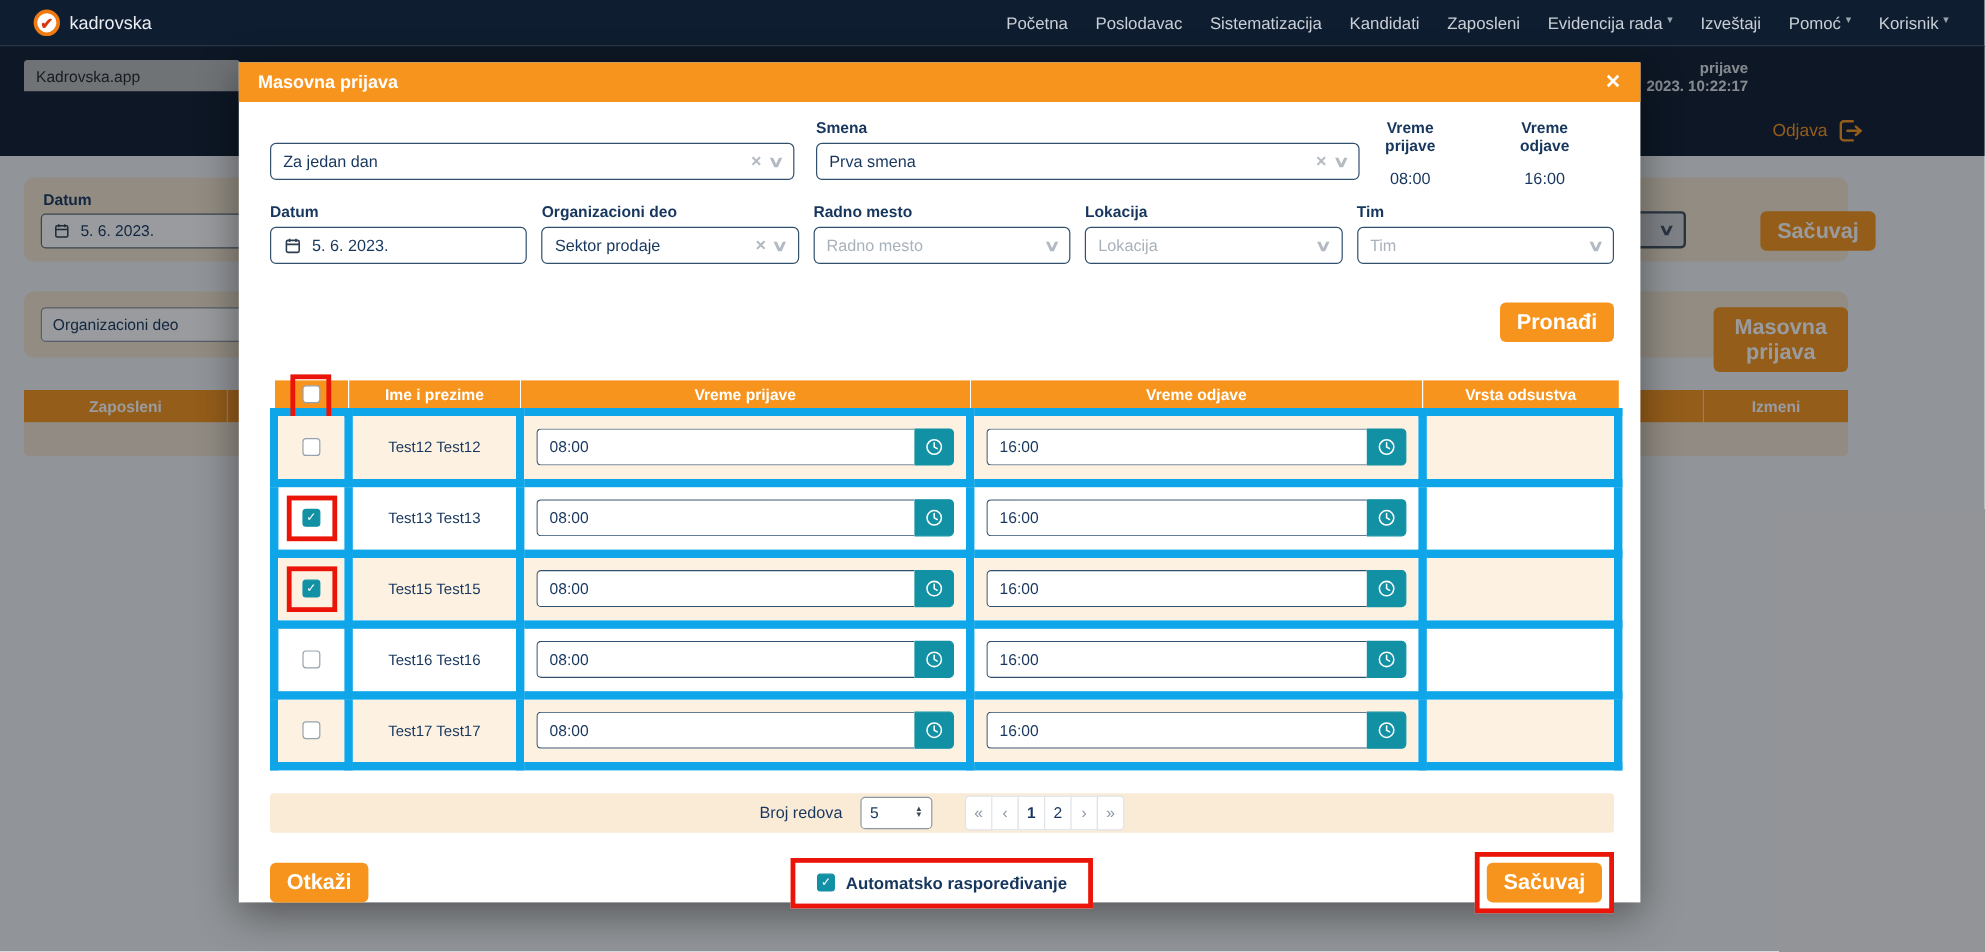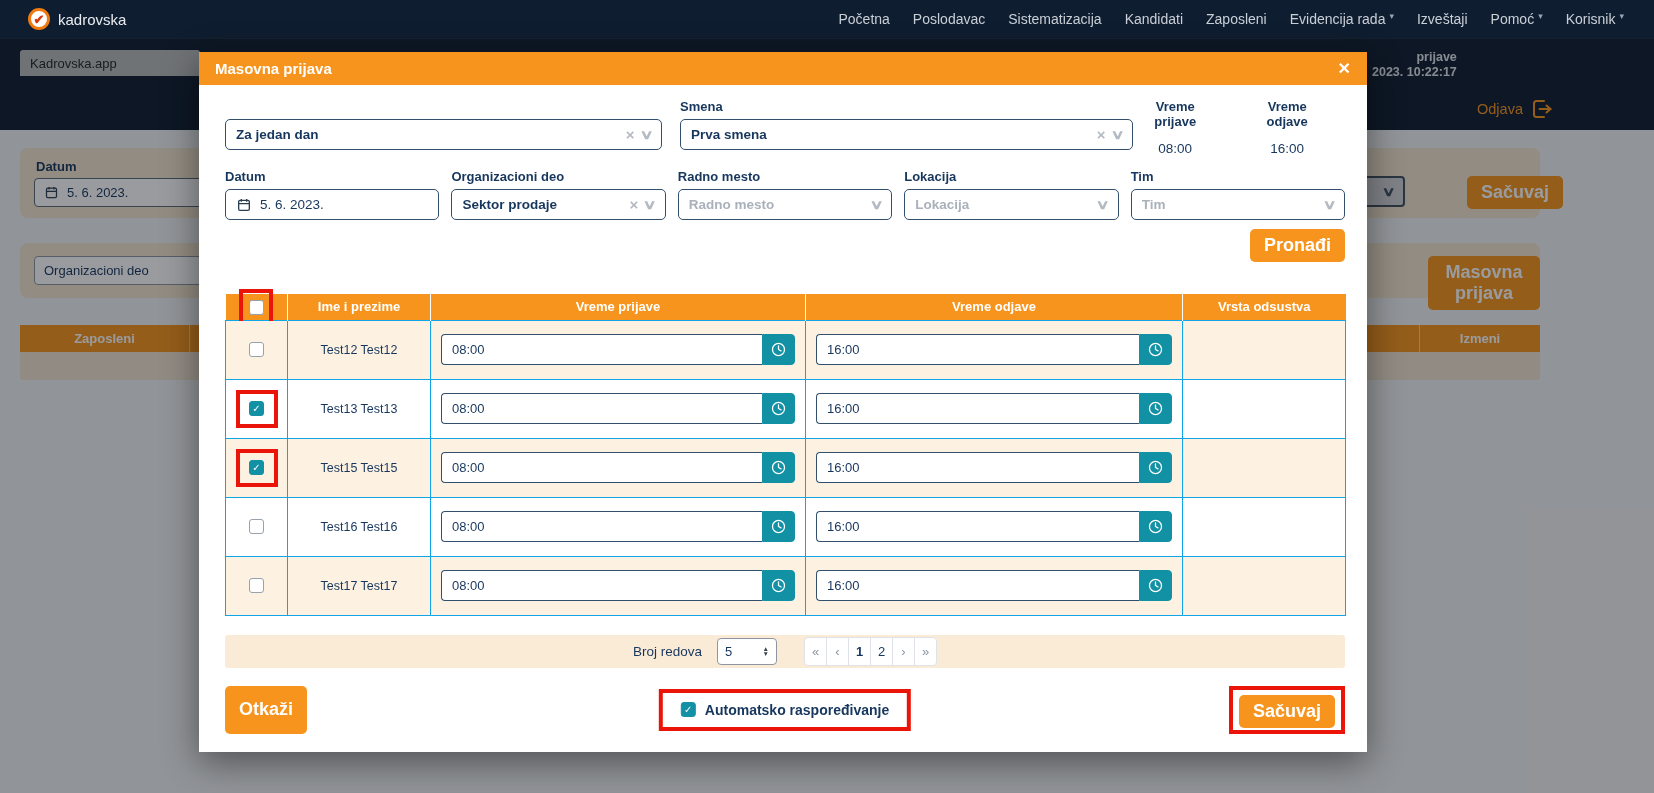--- a/index.html
+++ b/index.html
@@ -44,43 +44,43 @@
 
   
   .modal{position:absolute;left:199px;top:52px;width:1168px;height:700px;background:#fff;z-index:10;box-shadow:0 10px 34px rgba(0,0,0,.45);}
   .modal-header{height:33px;background:var(--orange);display:flex;align-items:center;padding:0 16px;}
   .modal-title{color:#fff;font-size:15px;font-weight:bold;}
   .modal-close{margin-left:auto;color:#fff;font-size:16px;font-weight:bold;cursor:pointer;line-height:1;}
   .modal-body{padding:12px 22px 0 26px;}
 
   .field-label{display:block;font-size:13px;font-weight:bold;color:var(--navy);margin-bottom:5px;min-height:15px;}
   .select{display:flex;align-items:center;height:31px;border:1px solid var(--inborder);border-radius:5px;background:#fff;padding:0 10px;font-size:13.5px;color:var(--navy);cursor:pointer;}
-  .select .val{flex:1;white-space:nowrap;overflow:hidden;font-weight:bold;}
+  .select .val{flex:1;white-space:nowrap;overflow:hidden;}
   .select .val.ph{color:var(--phold);}
   .icon-clear{color:#b4bac1;font-weight:bold;font-size:15px;margin-right:7px;cursor:pointer;line-height:1;}
   .icon-chev{color:#b4bac1;font-weight:bold;font-size:13px;transform:scaleX(1.5);line-height:1;}
   .date-box{display:flex;align-items:center;gap:8px;height:31px;border:1px solid var(--inborder);border-radius:5px;background:#fff;padding:0 10px;font-size:13.5px;color:var(--navy);}
 
   .frow1{display:flex;align-items:flex-start;margin-top:2px;}
   .frow1 .f1{width:438px;margin-top:20px;}
   .frow1 .f2{width:454px;margin-left:18px;}
   .times{margin-left:auto;display:flex;gap:28px;margin-right:16px;text-align:center;}
   .times .t-label{font-size:13px;font-weight:bold;color:var(--navy);}
   .times .t-val{font-size:13.5px;color:var(--navy);margin-top:12px;}
 
   .frow2{display:flex;gap:12px;margin-top:13px;}
   .frow2 .field{flex:1;min-width:0;}
 
-  .find-row{display:flex;justify-content:flex-end;margin-top:9px;}
+  .find-row{display:flex;justify-content:flex-end;margin-top:32px;}
 
   
   .emp-table{border-collapse:collapse;table-layout:fixed;width:1120px;margin-top:32px;}
   .emp-table th{background:var(--orange);color:#fff;font-size:13px;font-weight:bold;height:26px;border-left:1px solid rgba(255,255,255,.55);position:relative;}
   .emp-table th:first-child{border-left:none;}
-  .emp-table td{border:1px solid #0ea5e9;height:59px;text-align:center;vertical-align:middle;position:relative;font-size:12.5px;color:var(--navy);}
+  .emp-table td{border:7px solid #0ea5e9;height:59px;text-align:center;vertical-align:middle;position:relative;font-size:12.5px;color:var(--navy);}
   tr.alt td{background:#fdf2e1;}
   .cb{width:15px;height:15px;border-radius:3px;display:inline-flex;align-items:center;justify-content:center;font-size:10px;line-height:1;vertical-align:middle;}
   .cb.unchecked{background:#fff;border:1px solid #98a2ac;}
   .cb.checked{background:var(--teal);border:1px solid var(--teal);color:#fff;}
   .ring{position:absolute;left:50%;top:50%;transform:translate(-50%,-50%);border:4px solid var(--red);pointer-events:none;}
   .ring.hdr{width:34px;height:46px;top:18px;}
   .ring.row{width:42px;height:38px;}
   .time-group{display:flex;height:31px;margin:0 10px;}
   .time-group input{flex:1;min-width:0;border:1px solid var(--inborder);border-right:none;border-radius:4px 0 0 4px;padding:0 10px;font-size:13px;color:var(--navy);font-family:"Liberation Sans",sans-serif;outline:none;background:#fff;}
   .clock-btn{width:33px;background:var(--teal);border:1px solid var(--teal);border-radius:0 4px 4px 0;display:flex;align-items:center;justify-content:center;cursor:pointer;padding:0;}
@@ -91,21 +91,21 @@
   .rows-select{display:flex;align-items:center;width:60px;height:27px;background:#fff;border:1px solid #8d97a1;border-radius:4px;padding:0 7px;font-size:13px;color:var(--navy);cursor:pointer;}
   .spin{margin-left:auto;display:flex;flex-direction:column;font-size:6.5px;color:#3c4650;line-height:5px;}
   .page-btns{display:flex;margin-left:12px;}
   .pbtn{min-width:23px;height:29px;padding:0 6px;border:1px solid #dfe3e7;background:#fff;display:flex;align-items:center;justify-content:center;font-size:13px;color:#8b96a3;margin-left:-1px;cursor:pointer;}
   .pbtn:first-child{border-radius:4px 0 0 4px;margin-left:0;}
   .pbtn:last-child{border-radius:0 4px 4px 0;}
   .pbtn.num{color:var(--navy);}
   .pbtn.active{font-weight:bold;color:var(--navy);}
 
   
-  .modal-footer{position:relative;display:flex;margin-top:18px;height:48px;}
+  .modal-footer{position:relative;display:flex;align-items:center;margin-top:18px;height:48px;}
   .auto-wrap{position:absolute;left:50%;top:50%;transform:translate(-50%,-50%);border:4px solid var(--red);display:flex;align-items:center;gap:9px;padding:9px 18px;background:#fff;}
   .auto-label{font-size:14px;font-weight:bold;color:var(--navy);}
   .save-wrap{margin-left:auto;border:4px solid var(--red);padding:5px 6px;background:#fff;}
 </style>
 </head>
 <body>
 
 <div class="screen">
 
   <div class="navbar">

